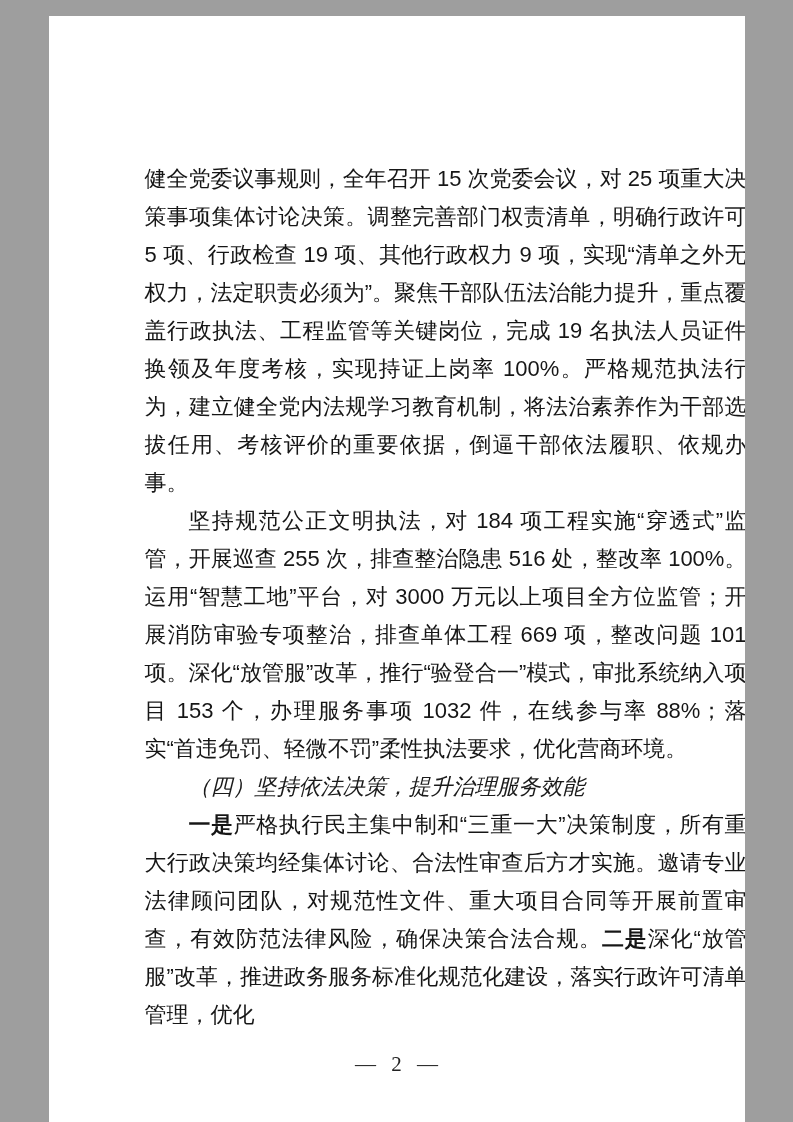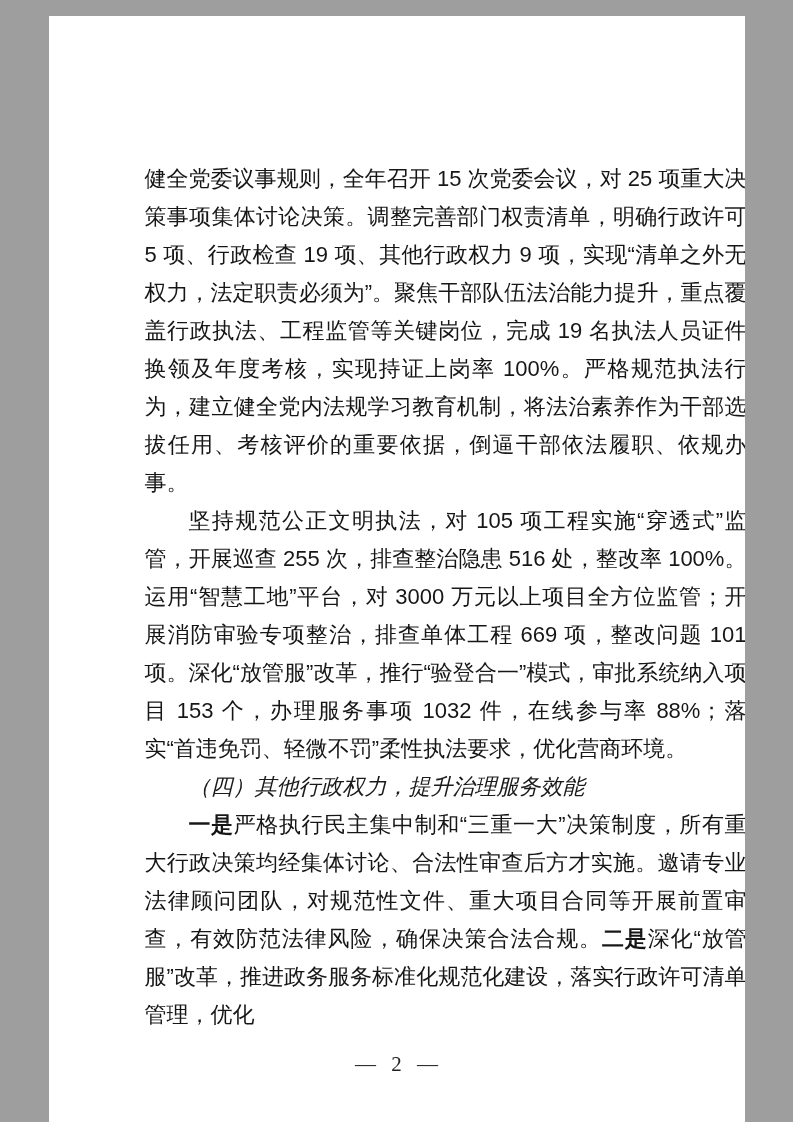--- a/index.html
+++ b/index.html
@@ -59,22 +59,22 @@
 </style>
 </head>
 <body>
 
 <div class="page">
   <div class="text-block">
 
     <p class="para">健全党委议事规则，全年召开 15 次党委会议，对 25 项重大决策事项集体讨论决策。调整完善部门权责清单，明确行政许可 5 项、行政检查 19 项、其他行政权力 9 项，实现“清单之外无权力，法定职责必须为”。聚焦干部队伍法治能力提升，重点覆盖行政执法、工程监管等关键岗位，完成 19 名执法人员证件换领及年度考核，实现持证上岗率 100%。严格规范执法行为，建立健全党内法规学习教育机制，将法治素养作为干部选拔任用、考核评价的重要依据，倒逼干部依法履职、依规办事。</p>
 
 
-    <p class="para indent">坚持规范公正文明执法，对 105 项工程实施“穿透式”监管，开展巡查 255 次，排查整治隐患 516 处，整改率 100%。运用“智慧工地”平台，对 3000 万元以上项目全方位监管；开展消防审验专项整治，排查单体工程 669 项，整改问题 101 项。深化“放管服”改革，推行“验登合一”模式，审批系统纳入项目 153 个，办理服务事项 1032 件，在线参与率 88%；落实“首违免罚、轻微不罚”柔性执法要求，优化营商环境。</p>
+    <p class="para indent">坚持规范公正文明执法，对 184 项工程实施“穿透式”监管，开展巡查 255 次，排查整治隐患 516 处，整改率 100%。运用“智慧工地”平台，对 3000 万元以上项目全方位监管；开展消防审验专项整治，排查单体工程 669 项，整改问题 101 项。深化“放管服”改革，推行“验登合一”模式，审批系统纳入项目 153 个，办理服务事项 1032 件，在线参与率 88%；落实“首违免罚、轻微不罚”柔性执法要求，优化营商环境。</p>
 
-    <p class="section-heading">（四）其他行政权力，提升治理服务效能</p>
+    <p class="section-heading">（四）坚持依法决策，提升治理服务效能</p>
 
     <p class="para indent"><span class="seg-bold">一是</span><span>严格执行民主集中制和“三重一大”决策制度，所有重大行政决策均经集体讨论、合法性审查后方才实施。邀请专业法律顾问团队，对规范性文件、重大项目合同等开展前置审查，有效防范法律风险，确保决策合法合规。</span><span class="seg-bold">二是</span><span>深化“放管服”改革，推进政务服务标准化规范化建设，落实行政许可清单管理，优化</span></p>
 
   </div>
 
   <div class="page-footer">— 2 —</div>
 </div>
 
 </body></html>

